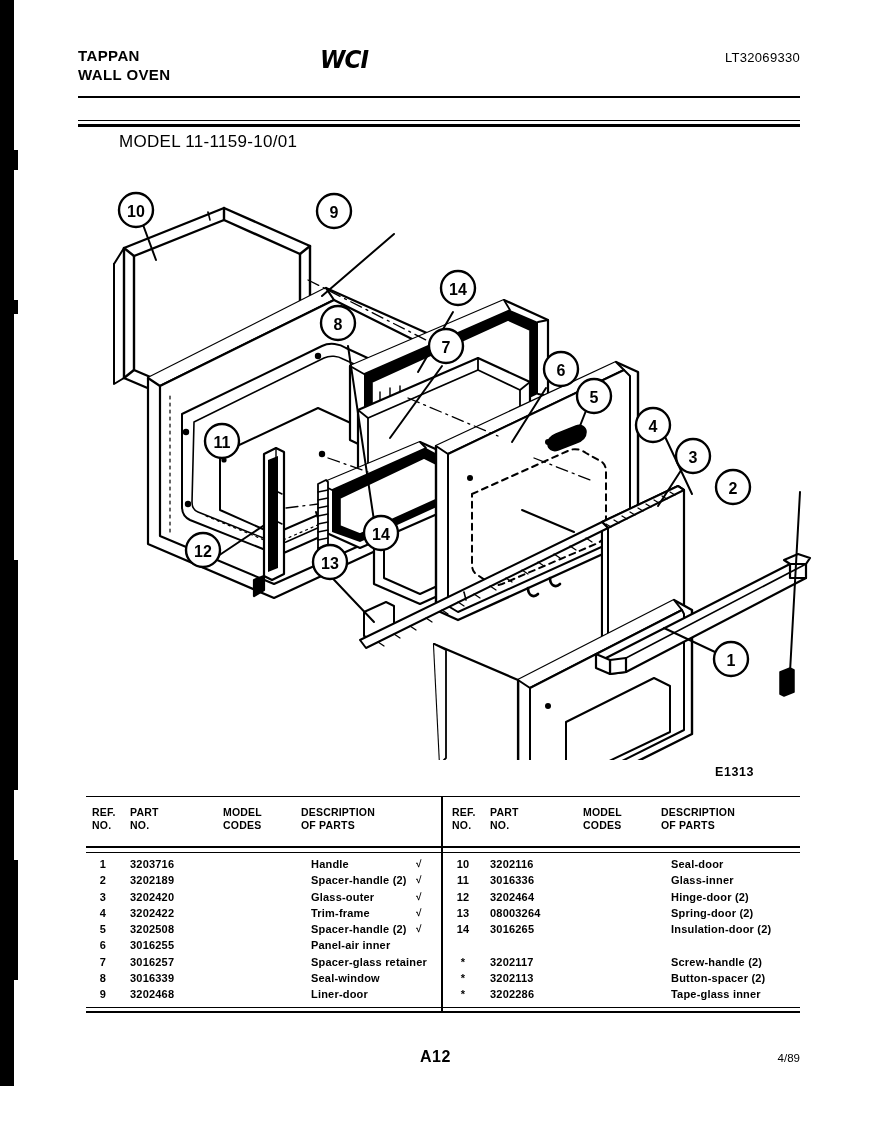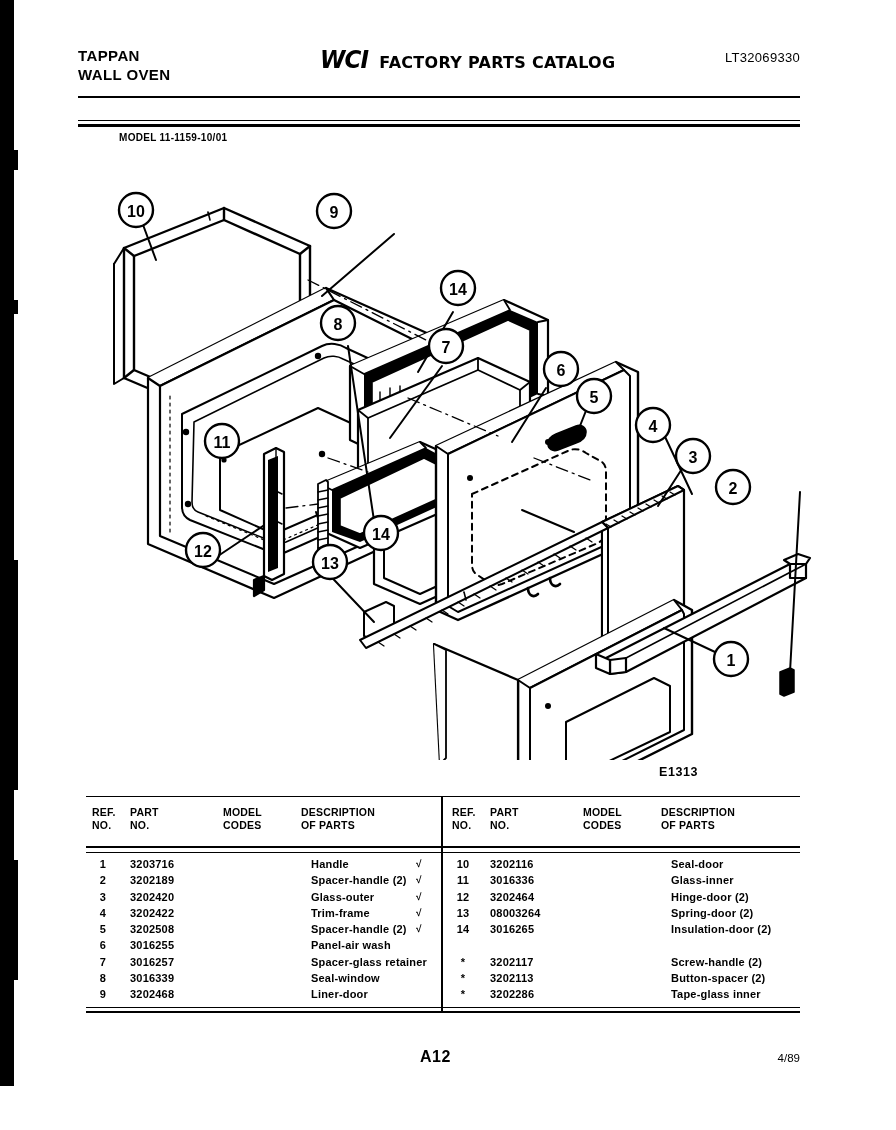--- a/index.html
+++ b/index.html
@@ -31,21 +31,21 @@
     position: absolute; left: 78px; top: 40px; width: 722px; height: 52px;
   }
   .brand {
     position: absolute; left: 0; top: 6px;
     font-size: 15px; font-weight: bold; letter-spacing: 0.4px;
     line-height: 19px;
   }
   .brand div { white-space: nowrap; }
   .cat-center {
     position: absolute; left: 240px; top: 7px;
-    display: flex; align-items: flex-end; gap: 9px;
+    display: flex; align-items: flex-start; gap: 20px;
   }
   .wci-logo {
     font-size: 25px; font-weight: bold; font-style: italic;
     letter-spacing: -1px;
     font-family: "DejaVu Sans", sans-serif;
     line-height: 25px;
     transform: scaleX(0.92);
   }
   .cat-title {
     font-size: 16px; font-weight: bold; letter-spacing: 0.3px;
@@ -63,30 +63,30 @@
   .rule-double-a {
     position: absolute; left: 78px; top: 120px; width: 722px;
     border-top: 1px solid #000;
   }
   .rule-double-b {
     position: absolute; left: 78px; top: 124px; width: 722px;
     border-top: 3px solid #000;
   }
   .model-line {
     position: absolute; left: 86px; top: 132px;
-    font-size: 10px; font-weight: bold; letter-spacing: 0.3px; padding-left: 33px;
+    font-size: 17px; font-weight: normal; letter-spacing: 0.3px; padding-left: 33px;
   }
 
   
   .diagram-area {
     position: absolute; left: 78px; top: 160px; width: 740px; height: 600px;
   }
   .diagram-area svg { display: block; }
   .fig-code {
-    position: absolute; left: 659px; top: 765px;
+    position: absolute; left: 715px; top: 765px;
     font-size: 12.5px; font-weight: bold; letter-spacing: 0.6px;
   }
 
   
   .table-wrap {
     position: absolute; left: 86px; top: 796px; width: 714px; height: 186px;
   }
   .tbl-rule-top      { position: absolute; left: 0; top: 0;   width: 714px; border-top: 1px solid #000; }
   .tbl-rule-head-a   { position: absolute; left: 0; top: 50px; width: 714px; border-top: 2px solid #000; }
   .tbl-rule-head-b   { position: absolute; left: 0; top: 56px; width: 714px; border-top: 1px solid #000; }
@@ -139,21 +139,20 @@
   <div class="scan-nick" style="top:560px;height:230px;"></div>
   <div class="scan-nick" style="top:860px;height:120px;"></div>
 
   <div class="header">
     <div class="brand">
       <div>TAPPAN</div>
       <div>WALL OVEN</div>
     </div>
     <div class="cat-center">
       <span class="wci-logo">WCI</span>
-      <span class="cat-title">FACTORY PARTS CATALOG</span>
     </div>
     <div class="cat-number">LT32069330</div>
   </div>
 
   <div class="rule-top"></div>
   <div class="rule-double-a"></div>
   <div class="rule-double-b"></div>
   <div class="model-line">MODEL 11-1159-10/01</div>
 
   <div class="diagram-area">
@@ -513,21 +512,21 @@
           <span class="ref">5</span>
           <span class="part">3202508</span>
           <span class="code"></span>
           <span class="desc">Spacer-handle (2)</span>
           <span class="check">√</span>
         </div>
         <div class="prow">
           <span class="ref">6</span>
           <span class="part">3016255</span>
           <span class="code"></span>
-          <span class="desc">Panel-air wash</span>
+          <span class="desc">Panel-air inner</span>
         </div>
         <div class="prow">
           <span class="ref">7</span>
           <span class="part">3016257</span>
           <span class="code"></span>
           <span class="desc">Spacer-glass retainer</span>
         </div>
         <div class="prow">
           <span class="ref">8</span>
           <span class="part">3016339</span>

